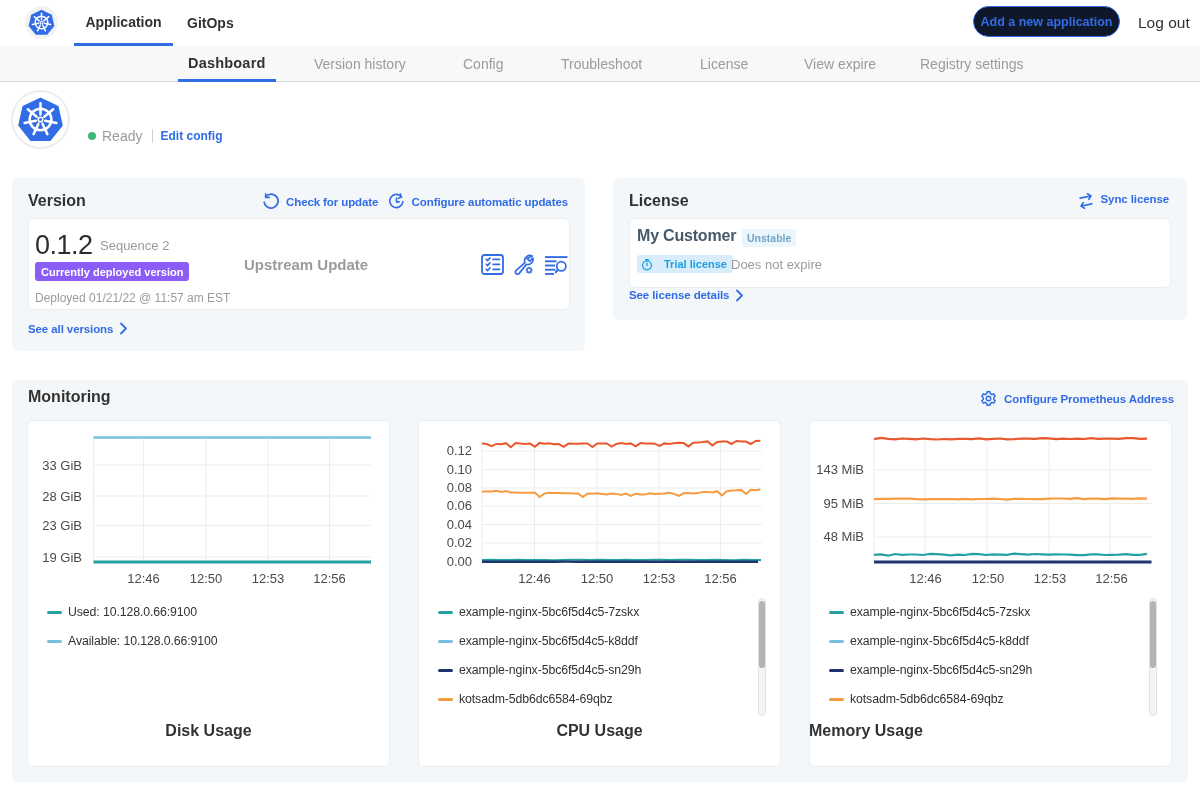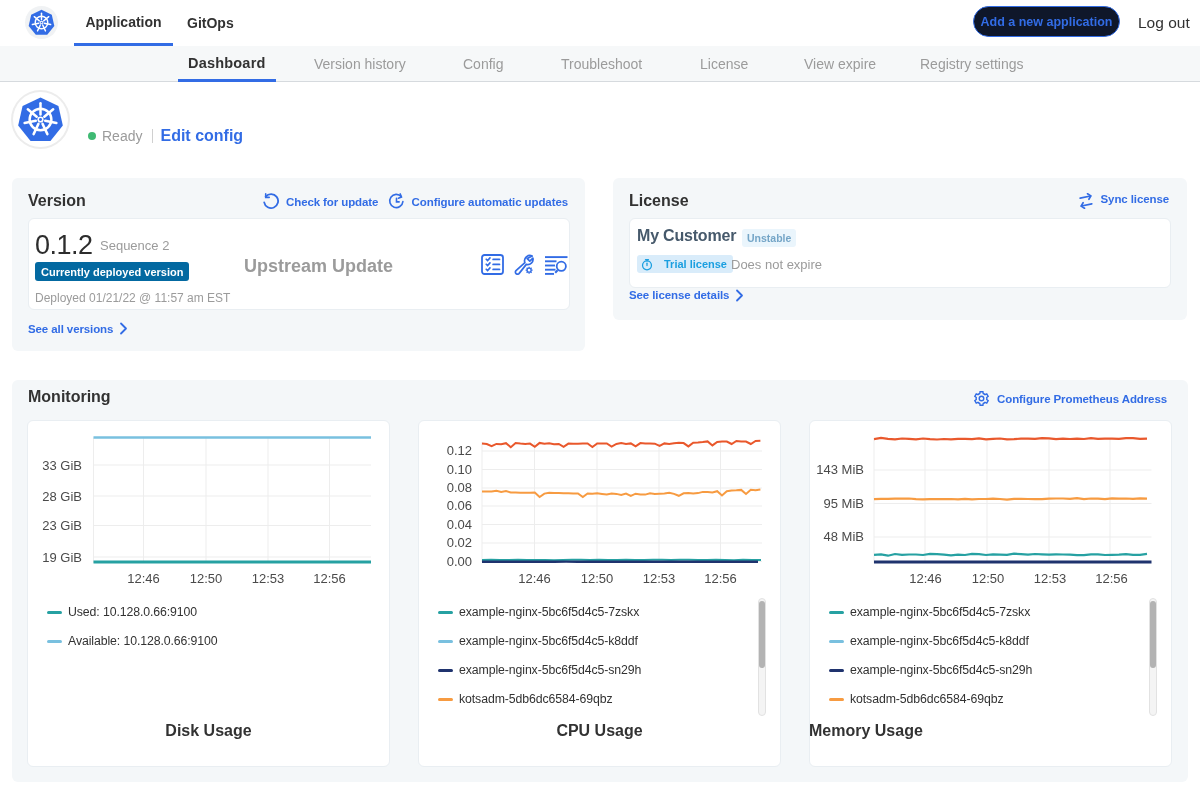--- a/index.html
+++ b/index.html
@@ -55,21 +55,21 @@
 <line x1="13.40" y1="14.10" x2="7.37" y2="9.05"></line>
 </g>
 <circle cx="16" cy="16" r="2.1" fill="#fff"></circle>
         <circle cx="16" cy="16" r="1.0" fill="#326ce5"></circle>
 </svg>
     </div>
 <div class="abs" style="left:88px;top:128px;display:flex;align-items:center;height:16px">
 <span style="width:8px;height:8px;border-radius:50%;background:#3fba73;display:inline-block"></span>
 <span style="margin-left:6px;font-size:14px;color:#9b9b9b;font-weight:500">Ready</span>
 <span style="margin-left:10px;width:1px;height:14px;background:#d0d0d0;display:inline-block"></span>
-<span style="margin-left:7px;font-size:16px;font-weight:bold;color:#326ce5">Edit config</span>
+<span style="margin-left:7px;font-size:12px;font-weight:bold;color:#326ce5">Edit config</span>
 </div>
 
 <div class="abs card" style="left:12px;top:178px;width:573px;height:173px"></div>
 <div class="abs h16" style="left:28px;top:192px">Version</div>
 <div class="abs" style="left:262px;top:193px;display:flex;align-items:center">
       <svg width="17" height="17" viewBox="0 0 17 17" fill="none" stroke="#326ce5" stroke-width="1.8" stroke-linecap="round">
         <path d="M3.7 3.6 A7 7 0 1 1 2.2 9.3"></path>
         <path d="M3.7 0.9 L3.7 4.4 L7.2 4.4" stroke-width="1.6"></path>
       </svg>
       <span class="link" style="margin-left:7px">Check for update</span>
@@ -79,23 +79,23 @@
       <svg width="17" height="17" viewBox="0 0 17 17" fill="none" stroke="#326ce5" stroke-width="1.6" stroke-linecap="round">
         <path d="M13.3 3.6 A6.6 6.6 0 1 0 14.9 8.6"></path>
         <path d="M12.2 0.9 L13.5 4.0 L10.4 5.2" stroke-width="1.5"></path>
         <path d="M8.5 5.4 L8.5 8.9 L11.1 8.9"></path>
       </svg>
       <span class="link" style="margin-left:7px">Configure automatic updates</span>
     </div>
 <div class="abs white-card" style="left:28px;top:218px;width:542px;height:92px"></div>
 <div class="abs" style="left:35px;top:230px;font-size:27px;font-weight:normal;color:#2d2d2d;letter-spacing:-0.5px">0.1.2</div>
 <div class="abs" style="left:100px;top:238px;font-size:13px;color:#9b9b9b">Sequence 2</div>
-<div class="abs" style="left:35px;top:262px;height:19px;background:#0369a1;border-radius:3px;display:flex;align-items:center;padding:0 6px;color:#fff;font-size:11px;font-weight:bold">Currently deployed version</div>
+<div class="abs" style="left:35px;top:262px;height:19px;background:#8b5cf6;border-radius:3px;display:flex;align-items:center;padding:0 6px;color:#fff;font-size:11px;font-weight:bold">Currently deployed version</div>
 <div class="abs" style="left:35px;top:291px;font-size:12px;color:#9b9b9b">Deployed 01/21/22 @ 11:57 am EST</div>
-<div class="abs" style="left:244px;top:256px;font-size:18px;font-weight:bold;color:#9b9b9b">Upstream Update</div>
+<div class="abs" style="left:244px;top:256px;font-size:15px;font-weight:bold;color:#9b9b9b">Upstream Update</div>
 <div class="abs" style="left:481px;top:254px;display:flex;align-items:center;gap:9px">
       <svg width="23" height="21" viewBox="0 0 23 21" fill="none" stroke="#326ce5">
         <rect x="1" y="1" width="21" height="19" rx="2.5" stroke-width="1.8"></rect>
         <g stroke-width="1.6" stroke-linecap="round">
           <path d="M5.2 5.2 L6.6 6.6 L9.0 3.9"></path>
           <path d="M5.2 10.2 L6.6 11.6 L9.0 8.9"></path>
           <path d="M5.2 15.2 L6.6 16.6 L9.0 13.9"></path>
           <line x1="12.2" y1="5.4" x2="18.4" y2="5.4" stroke-width="1.9"></line>
           <line x1="12.2" y1="10.4" x2="18.4" y2="10.4" stroke-width="1.9"></line>
           <line x1="12.2" y1="15.4" x2="18.4" y2="15.4" stroke-width="1.9"></line>
@@ -157,21 +157,21 @@
       <span class="link">See license details</span>
       <span style="margin-left:5px;display:flex">
         <svg width="11" height="13" viewBox="0 0 11 13" fill="none" stroke="#326ce5" stroke-width="1.8" stroke-linecap="round" stroke-linejoin="round">
           <path d="M3 1.5 L8 6.5 L3 11.5"></path>
         </svg>
       </span>
     </div>
 
 <div class="abs card" style="left:12px;top:380px;width:1176px;height:402px"></div>
 <div class="abs" style="left:28px;top:388px;font-size:16px;font-weight:bold;color:#323232">Monitoring</div>
-<div class="abs" style="right:33px;top:390px;display:flex;align-items:center">
+<div class="abs" style="right:26px;top:390px;display:flex;align-items:center">
       <svg width="17" height="17" viewBox="0 0 24 24" fill="none" stroke="#326ce5" stroke-width="2">
         <circle cx="12" cy="12" r="3.2"></circle>
         <path d="M19.4 13.5 a7.6 7.6 0 0 0 0 -3 l2 -1.6 -2 -3.4 -2.4 1 a7.6 7.6 0 0 0 -2.6 -1.5 l-0.4 -2.6 h-4 l-0.4 2.6 a7.6 7.6 0 0 0 -2.6 1.5 l-2.4 -1 -2 3.4 2 1.6 a7.6 7.6 0 0 0 0 3 l-2 1.6 2 3.4 2.4 -1 a7.6 7.6 0 0 0 2.6 1.5 l0.4 2.6 h4 l0.4 -2.6 a7.6 7.6 0 0 0 2.6 -1.5 l2.4 1 2 -3.4 Z"></path>
       </svg>
       <span class="link" style="margin-left:7px">Configure Prometheus Address</span>
     </div>
 <div class="abs white-card" style="left:27px;top:420px;width:363px;height:347px"></div>
 <div class="abs white-card" style="left:418px;top:420px;width:363px;height:347px"></div>
 <div class="abs white-card" style="left:809px;top:420px;width:363px;height:347px"></div>
 <div class="abs" style="left:27px;top:420px;width:363px;height:170px"><svg width="363" height="170" viewBox="0 0 363 170" font-family="Liberation Sans,sans-serif">

